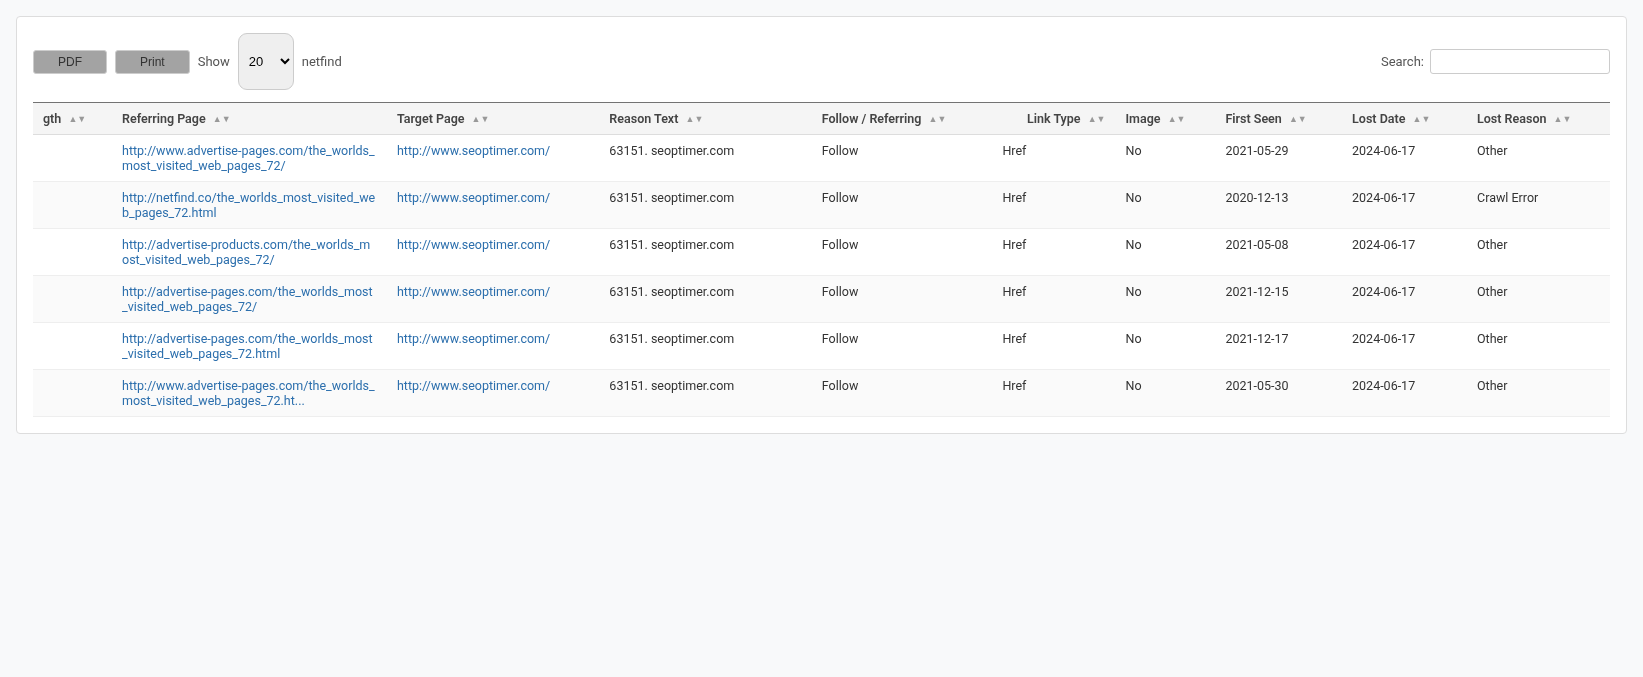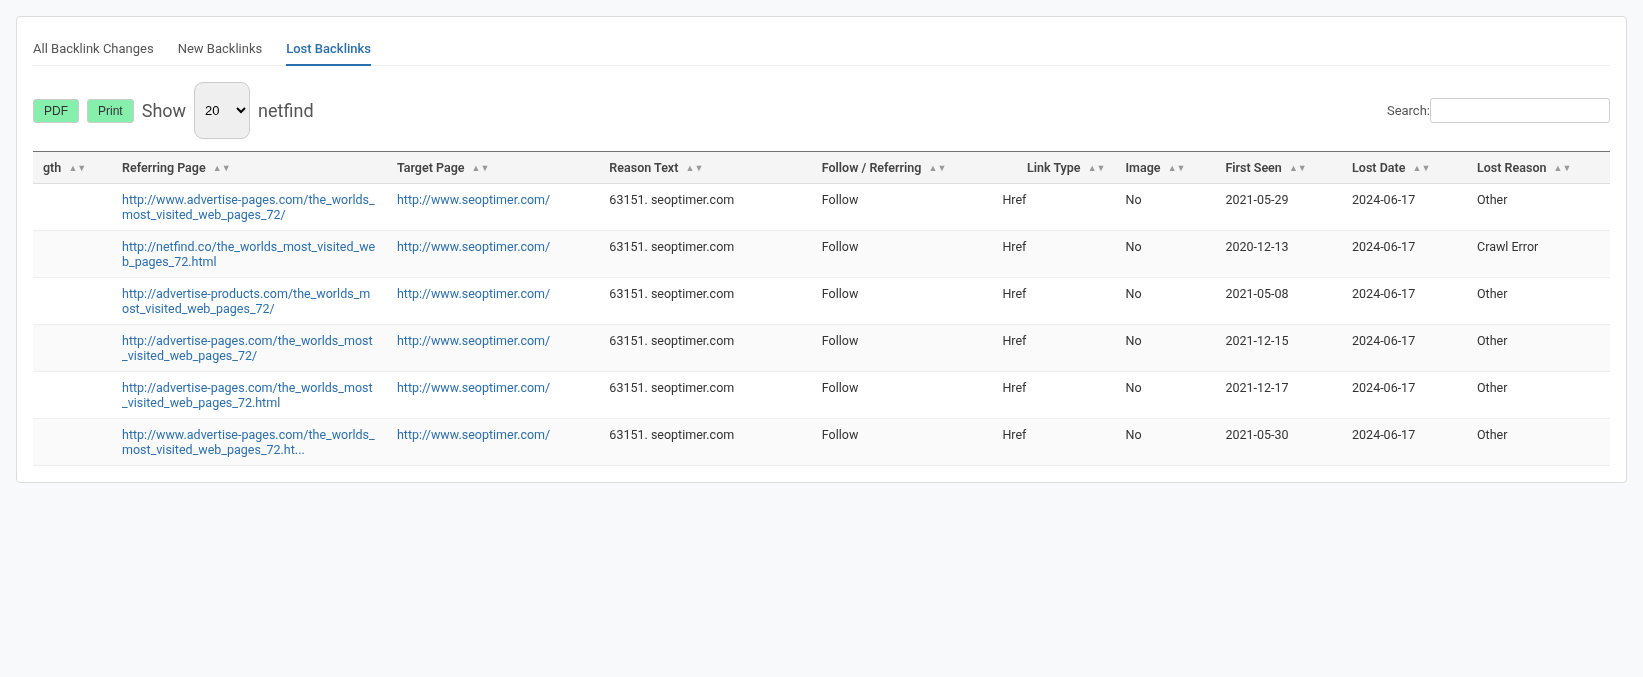--- a/index.html
+++ b/index.html
@@ -41,38 +41,39 @@
       align-items: center;
       justify-content: space-between;
       margin-bottom: 12px;
     }
     .controls-left {
       display: flex;
       align-items: center;
       gap: 8px;
     }
     .btn-sm {
-      padding: 4px 10px;
+      padding: 4px 24px;
       font-size: 12px;
       border: 1px solid #ccc;
-      background: #86efac;
+      background: #a3a3a3;
       border-radius: 3px;
       cursor: pointer;
       color: #333;
     }
-    .show-label { font-size: 18px; color: #555; }
+    .show-label { font-size: 13px; color: #555; }
     .entries-select {
       padding: 19px 6px;
       border: 1px solid #ccc;
       border-radius: 9px;
       font-size: 13px;
     }
     .search-area {
       display: flex;
       align-items: center;
+      gap: 6px;
       font-size: 13px;
       color: #555;
     }
     .search-input {
       border: 1px solid #ccc;
       border-radius: 3px;
       padding: 4px 8px;
       font-size: 13px;
       width: 180px;
     }
@@ -125,25 +126,20 @@
     .col-image { width: 60px; }
     .col-firstseen { width: 100px; }
     .col-lostdate { width: 100px; }
     .col-lostreason { width: 110px; }
   </style>
 </head>
 <body>
 
 <div class="container">
 
-  <div class="tabs">
-    <div class="tab">All Backlink Changes</div>
-    <div class="tab">New Backlinks</div>
-    <div class="tab active">Lost Backlinks</div>
-  </div>
 
   <div class="controls">
     <div class="controls-left">
       <button class="btn-sm">PDF</button>
       <button class="btn-sm">Print</button>
       <span class="show-label">Show</span>
       <select class="entries-select">
         <option>10</option>
         <option selected="">20</option>
         <option>50</option>

